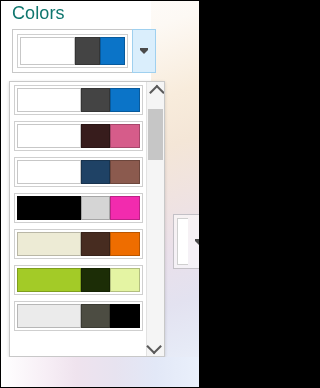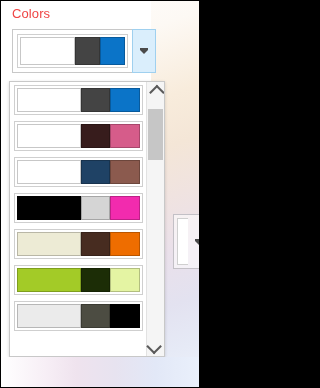--- a/index.html
+++ b/index.html
@@ -46,23 +46,23 @@
     left: 0; top: 0;
     width: 150px; height: 356px;
     background: #ffffff;
   }
 
   
   .caption {
     position: absolute;
     left: 11px;
     top: 4px;
-    font-size: 13px;
+    font-size: 18px;
     line-height: 17px;
-    color: #ef4444;
+    color: #0f766e;
     letter-spacing: .1px;
     white-space: nowrap;
   }
 
   
   .combo {
     position: absolute;
     left: 11px;
     top: 28px;
     width: 144px;

